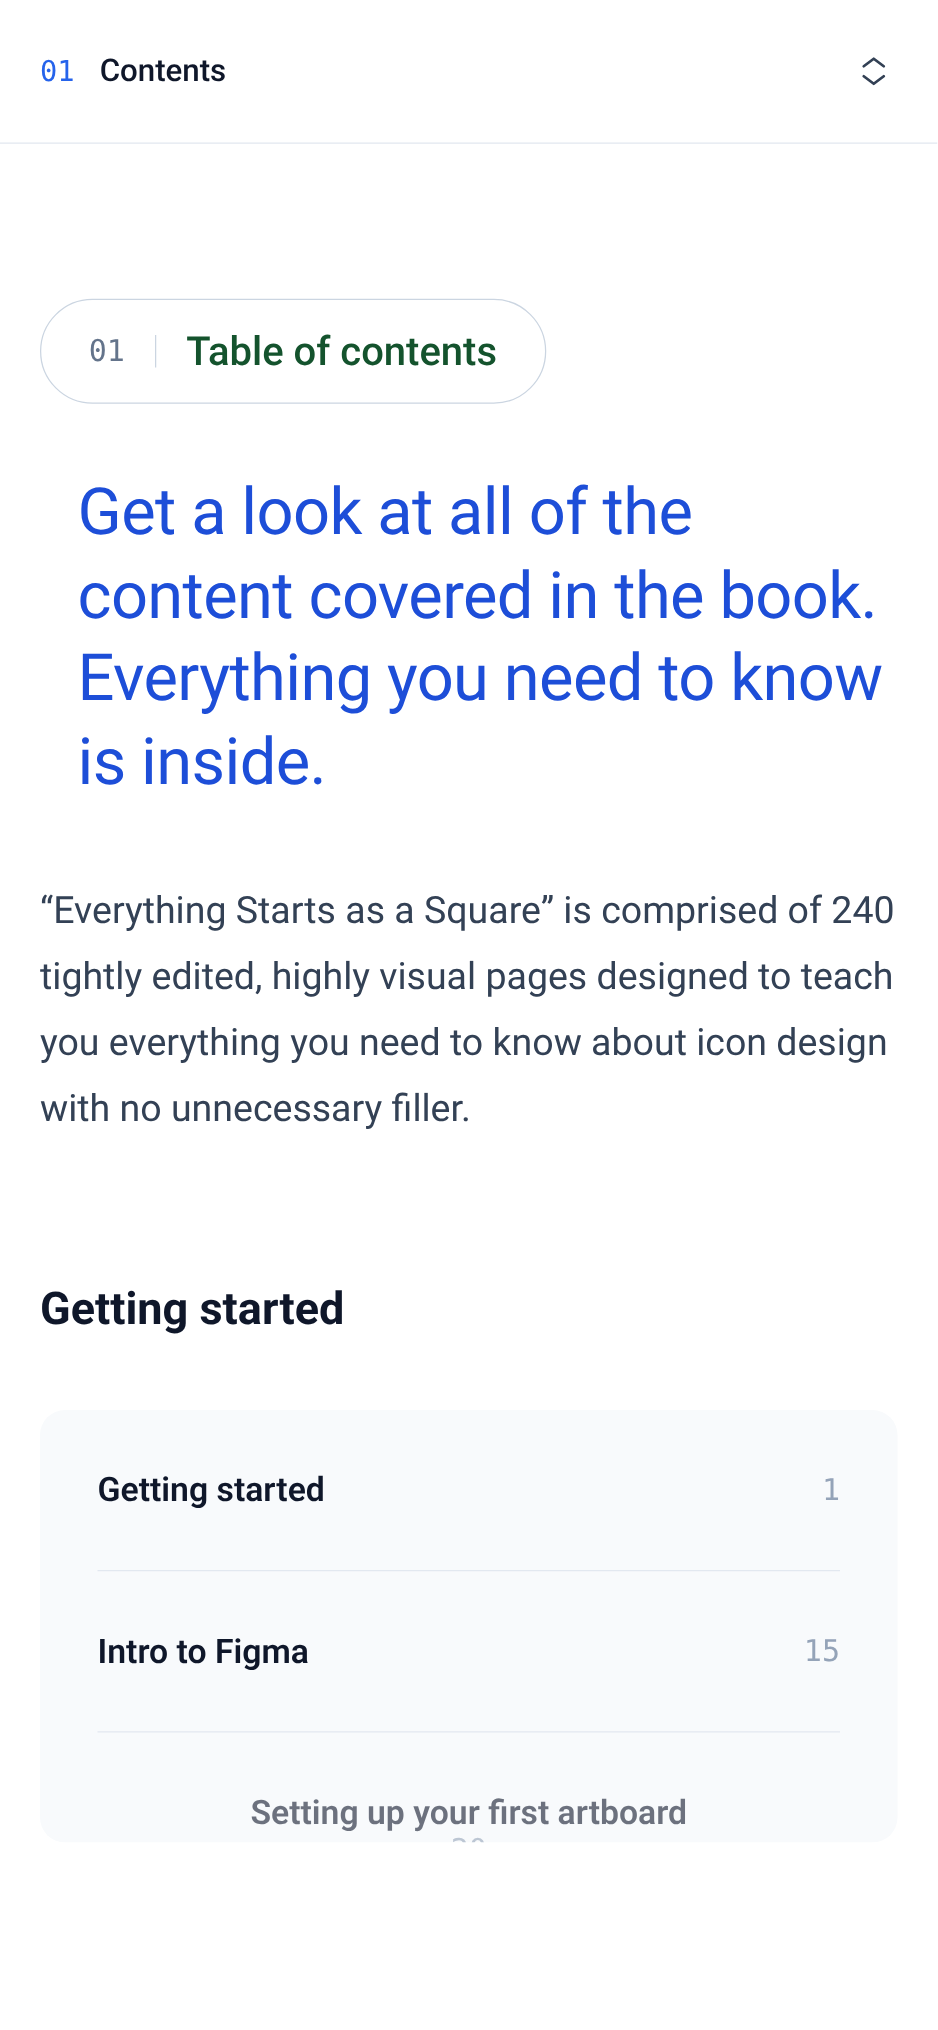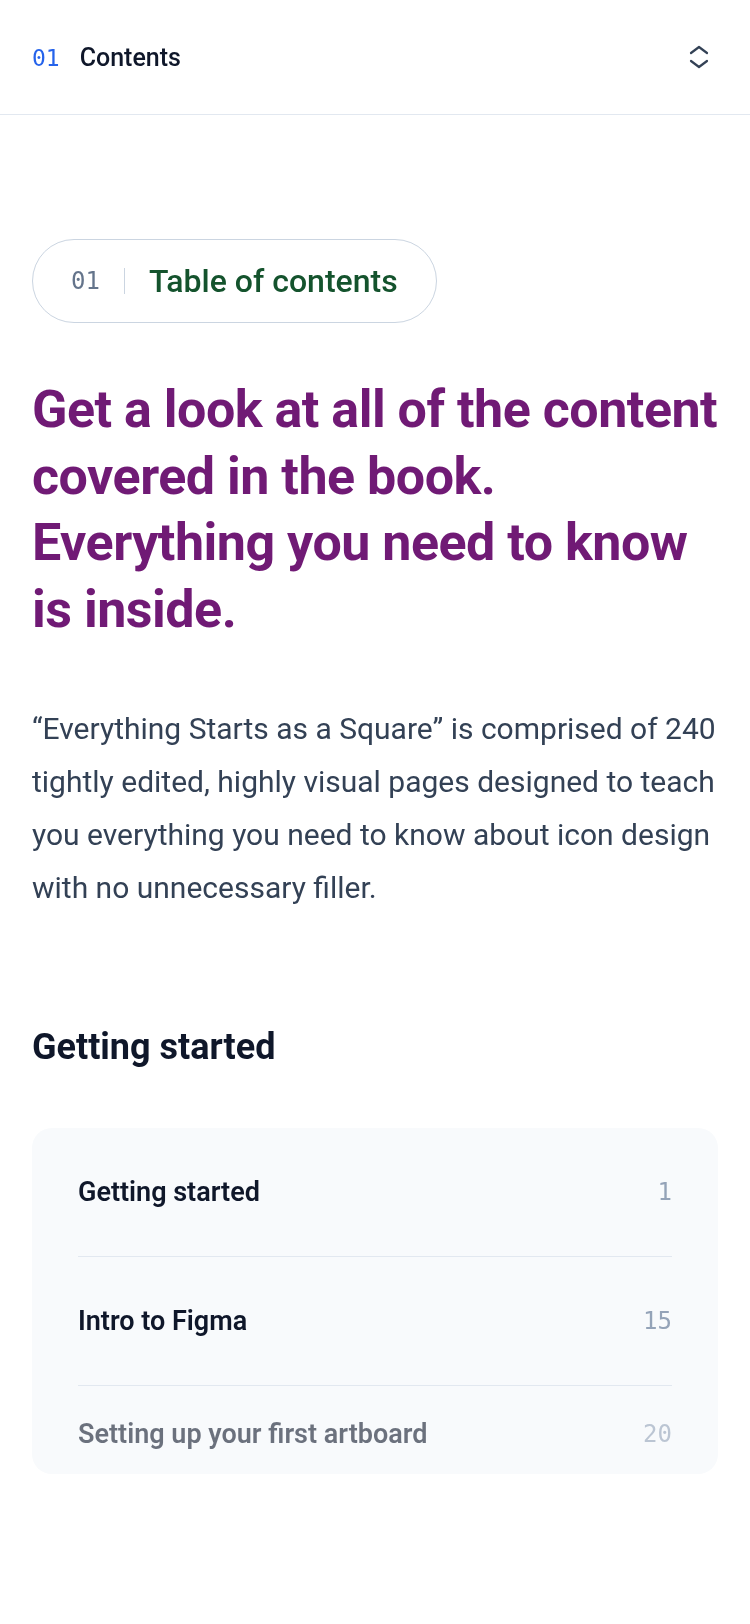--- a/index.html
+++ b/index.html
@@ -42,23 +42,24 @@
       margin-top:124px;
     }
     .pill-num { font-family:ui-monospace,Menlo,Consolas,monospace; font-size:24px; color:#64748b; }
     .pill-sep { width:1px; height:26px; background:#cbd5e1; }
     .pill-text { font-size:32px; color:#14532d; font-weight:500; }
 
     .heading {
       margin-top:54px;
       font-size:52px;
       line-height:1.28;
-      font-weight:700;
-      color:#701a75;
+      font-weight:400;
+      color:#1d4ed8;
       letter-spacing:-0.5px;
+      margin-left:30px;
     }
     .para {
       margin-top:60px;
       font-size:30px;
       line-height:1.76;
       color:#334155;
     }
 
     .section-title {
       margin-top:112px;
@@ -73,21 +74,21 @@
       border-radius:20px;
       padding:0 46px;
     }
     .toc-row {
       display:flex;
       align-items:center;
       justify-content:space-between;
       padding:48px 0;
       border-bottom:1px solid #e2e8f0;
     }
-    .toc-row:last-child { border-bottom:none; padding-bottom:40px; }
+    .toc-row:last-child { border-bottom:none; padding-bottom:40px;flex-direction:column; }
     .toc-row-title { font-size:27px; font-weight:600; color:#0f172a; }
     .toc-row-page { font-family:ui-monospace,Menlo,Consolas,monospace; font-size:24px; color:#94a3b8; }
     .cutoff { overflow:hidden; height:64px; opacity:0.6; }
   </style>
 </head>
 <body>
 
 <div class="topbar">
   <div class="topbar-left">
     <span class="topbar-num">01</span>

